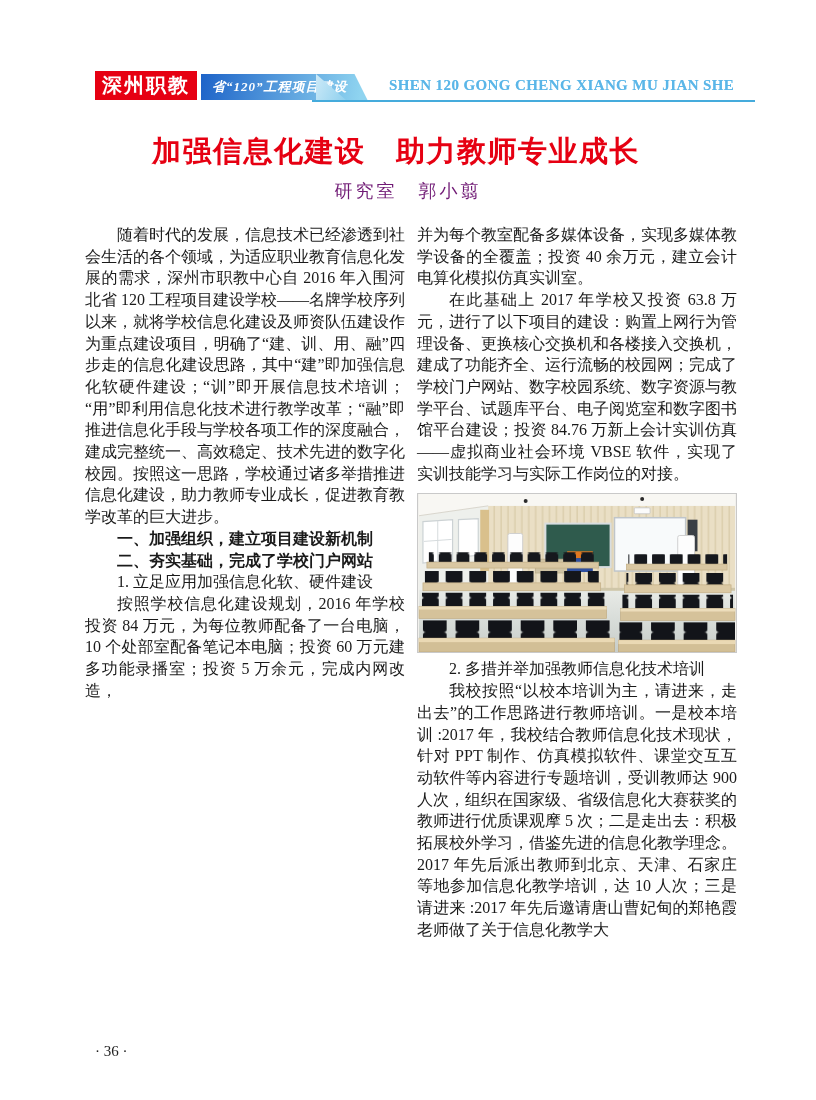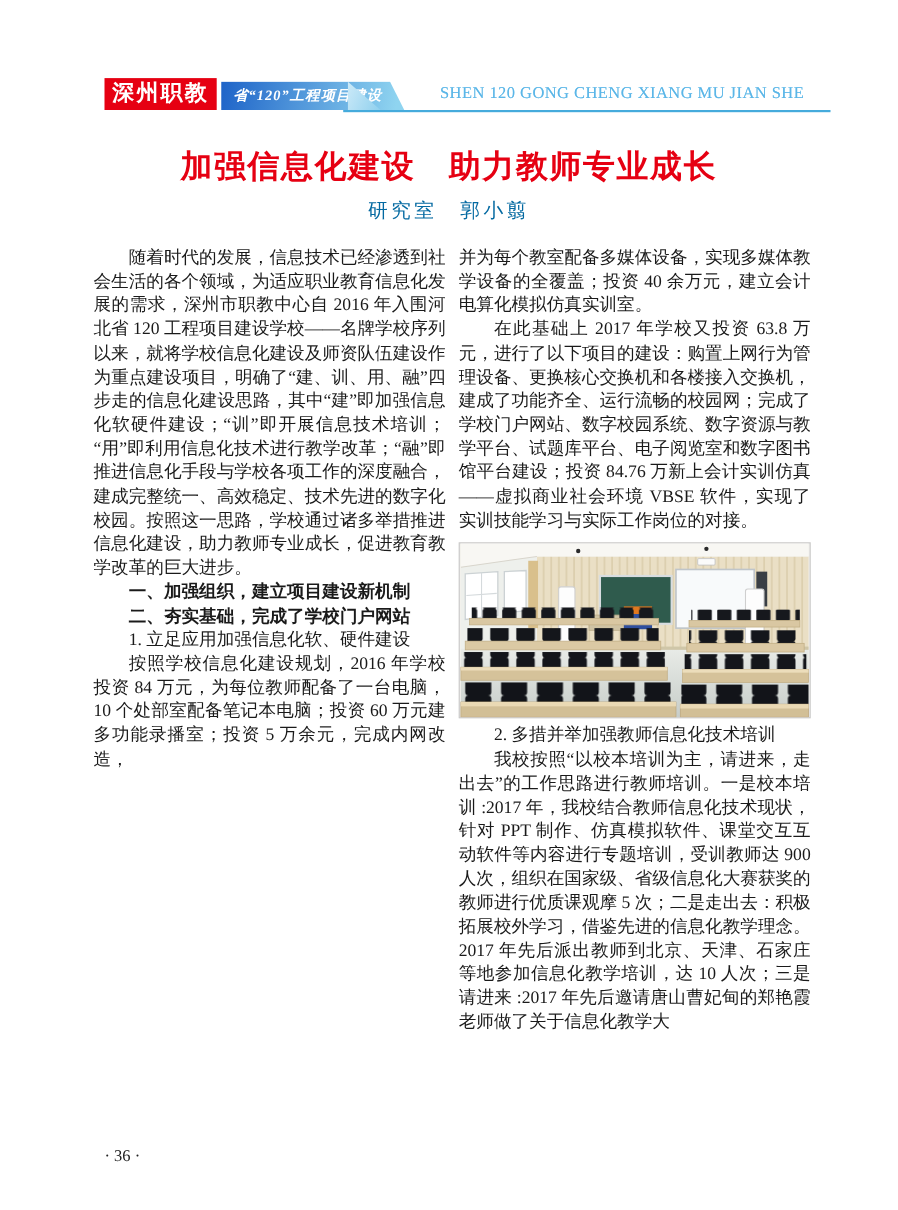--- a/index.html
+++ b/index.html
@@ -20,39 +20,39 @@
     background:linear-gradient(100deg,var(--banner-blue-1,#1d63c8) 0%,var(--banner-blue-2,#8fd4f0) 95%);
     clip-path:polygon(0 0,calc(100% - 13px) 0,100% 100%,0 100%);
     font-family:"Liberation Serif","DejaVu Serif",serif;font-weight:bold;
   }
   .banner-swoosh{
     position:absolute;left:316px;top:74px;width:30px;height:26px;
     background:linear-gradient(115deg,#cdeaf8 0%,#8fd0ee 100%);
     clip-path:polygon(0 0,100% 100%,0 100%);
   }
   .header-pinyin{
-    position:absolute;left:400px;top:77px;width:330px;
+    position:absolute;left:389px;top:77px;width:330px;
     color:var(--pinyin-blue,#5bb6e8);
-    font-family:"Liberation Serif","DejaVu Serif",serif;font-weight:normal;
+    font-family:"Liberation Serif","DejaVu Serif",serif;font-weight:bold;
     font-size:15px;letter-spacing:0.4px;white-space:nowrap;
     text-shadow:0 0 0.4px #9fd6ef;
   }
   .header-rule{
     position:absolute;left:312px;top:100px;width:443px;height:2px;
     background:var(--rule-blue,#45abdc);
   }
   
   .article-title{
-    position:absolute;left:60px;top:132px;width:696px;margin:0;text-align:center;
+    position:absolute;left:48px;top:132px;width:696px;margin:0;text-align:center;
     font-family:"Liberation Sans","DejaVu Sans",sans-serif;font-weight:bold;
     font-size:29px;letter-spacing:1.5px;color:var(--title-red,#e60012);
   }
   .article-byline{
     position:absolute;left:60px;top:179px;width:696px;text-align:center;
-    font-size:18px;letter-spacing:3px;color:#0369a1;
+    font-size:18px;letter-spacing:3px;color:#701a75;
     font-family:"Liberation Serif","DejaVu Serif",serif;
   }
   
   .columns{
     position:absolute;left:85px;top:224px;width:652px;height:770px;
     display:flex;gap:12px;
   }
   .col{width:320px;}
   .para{
     margin:0;font-size:16px;line-height:21.7px;text-align:justify;

